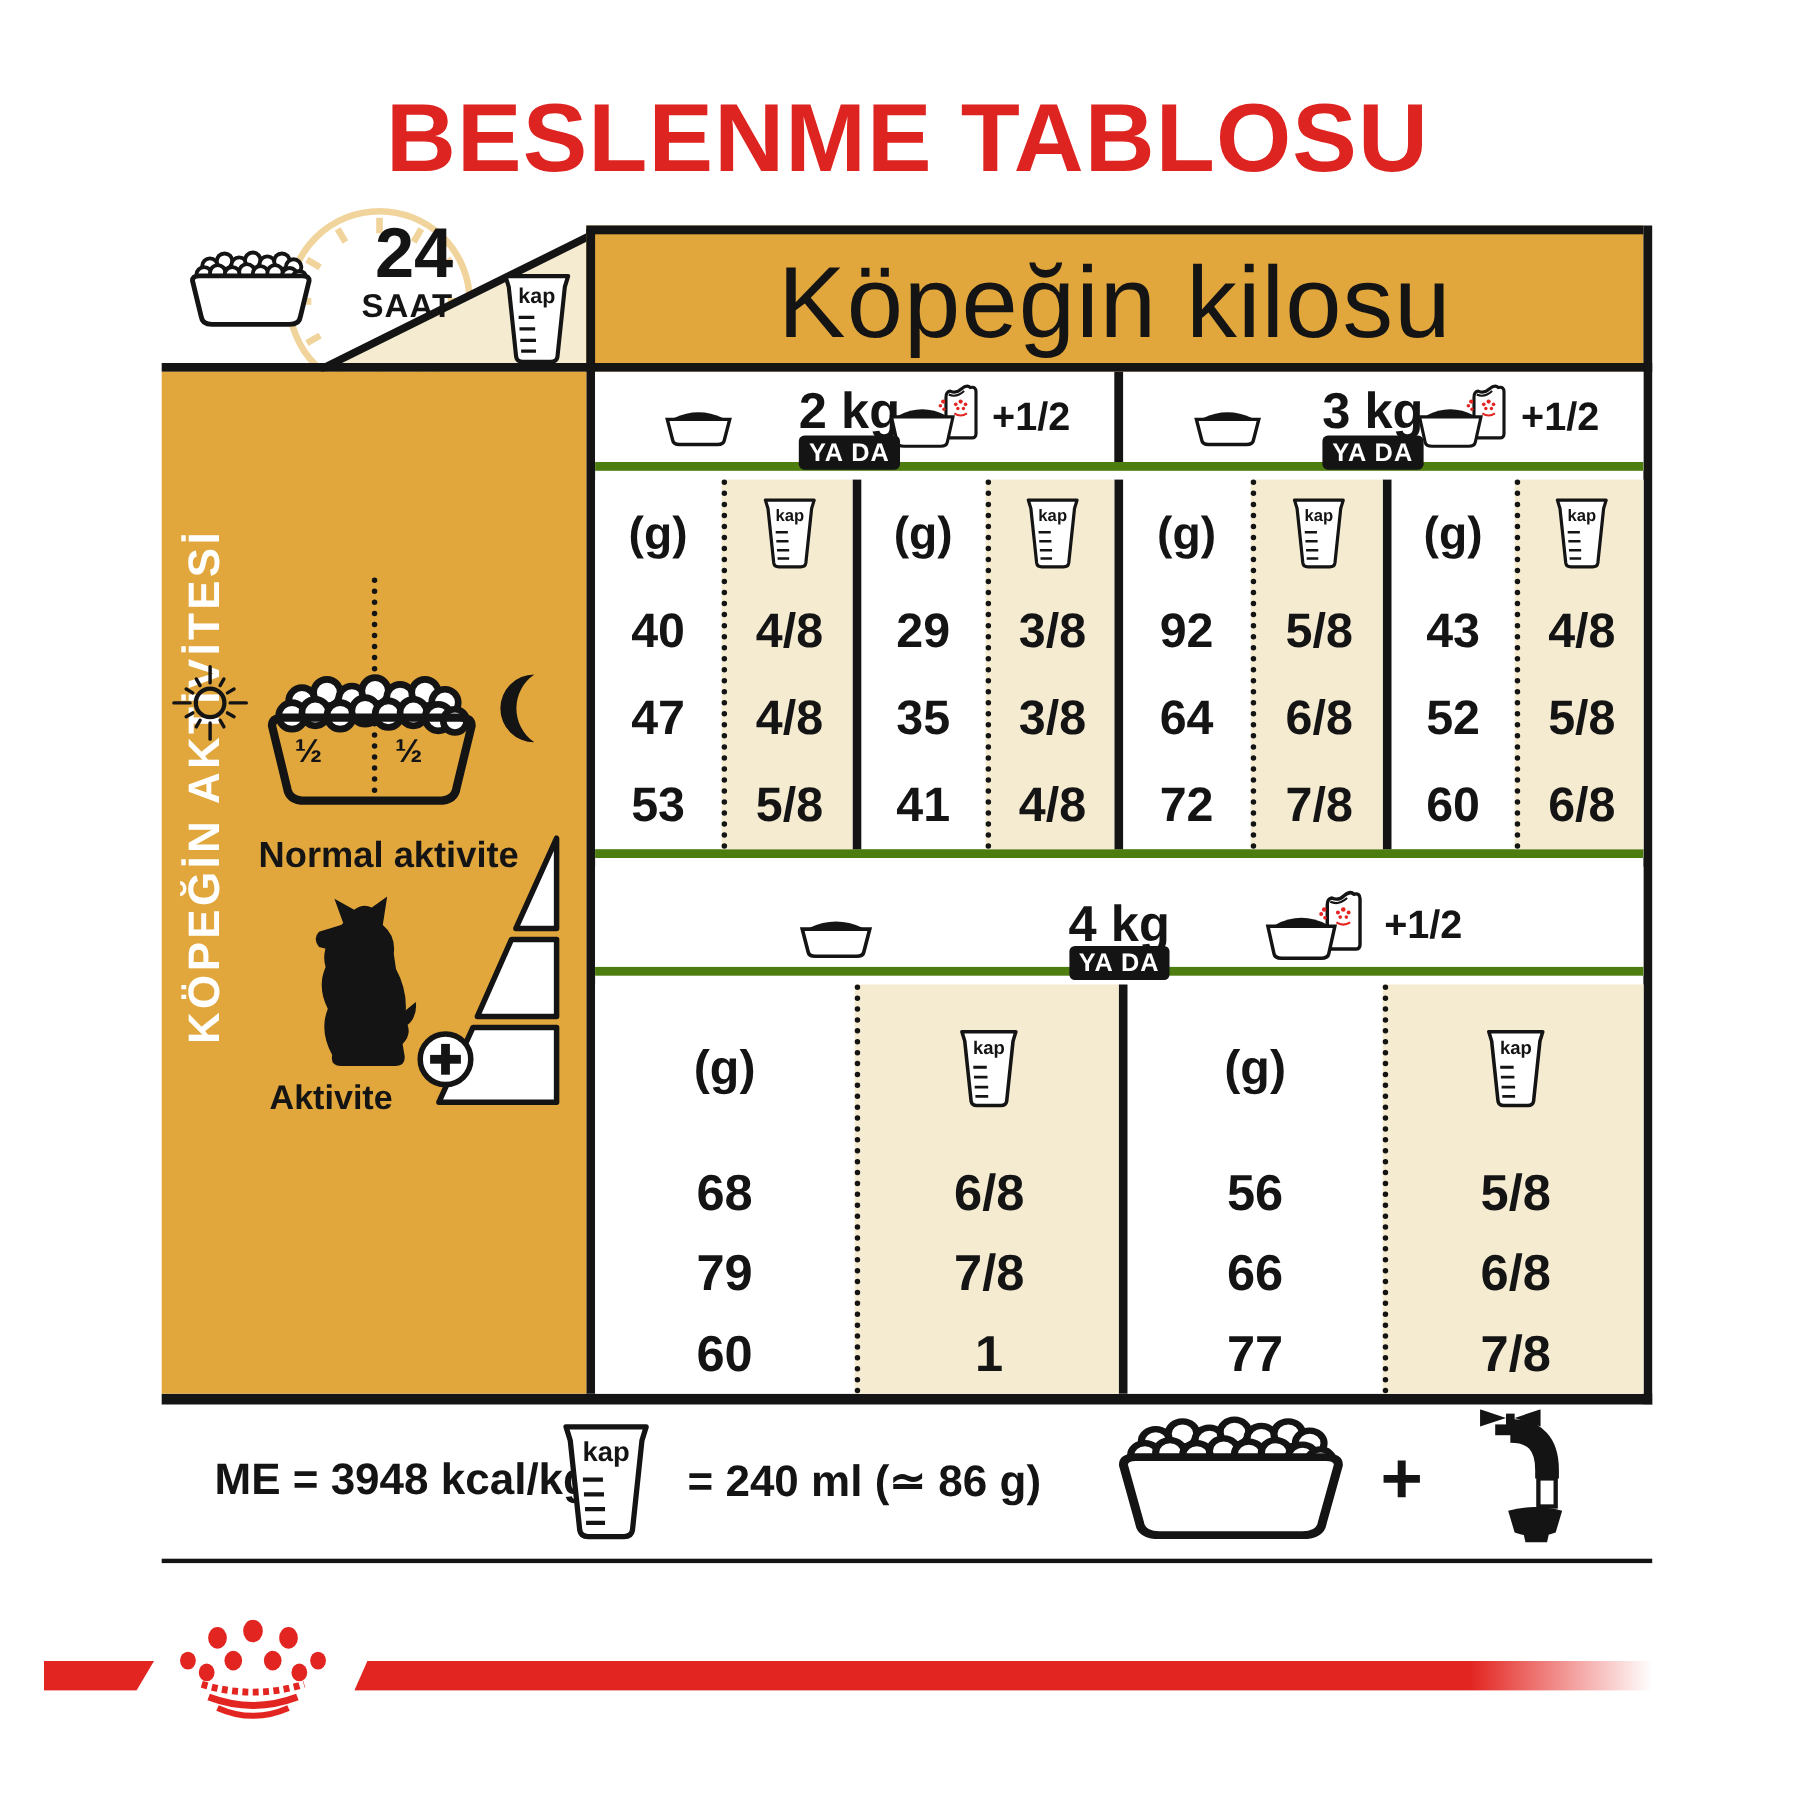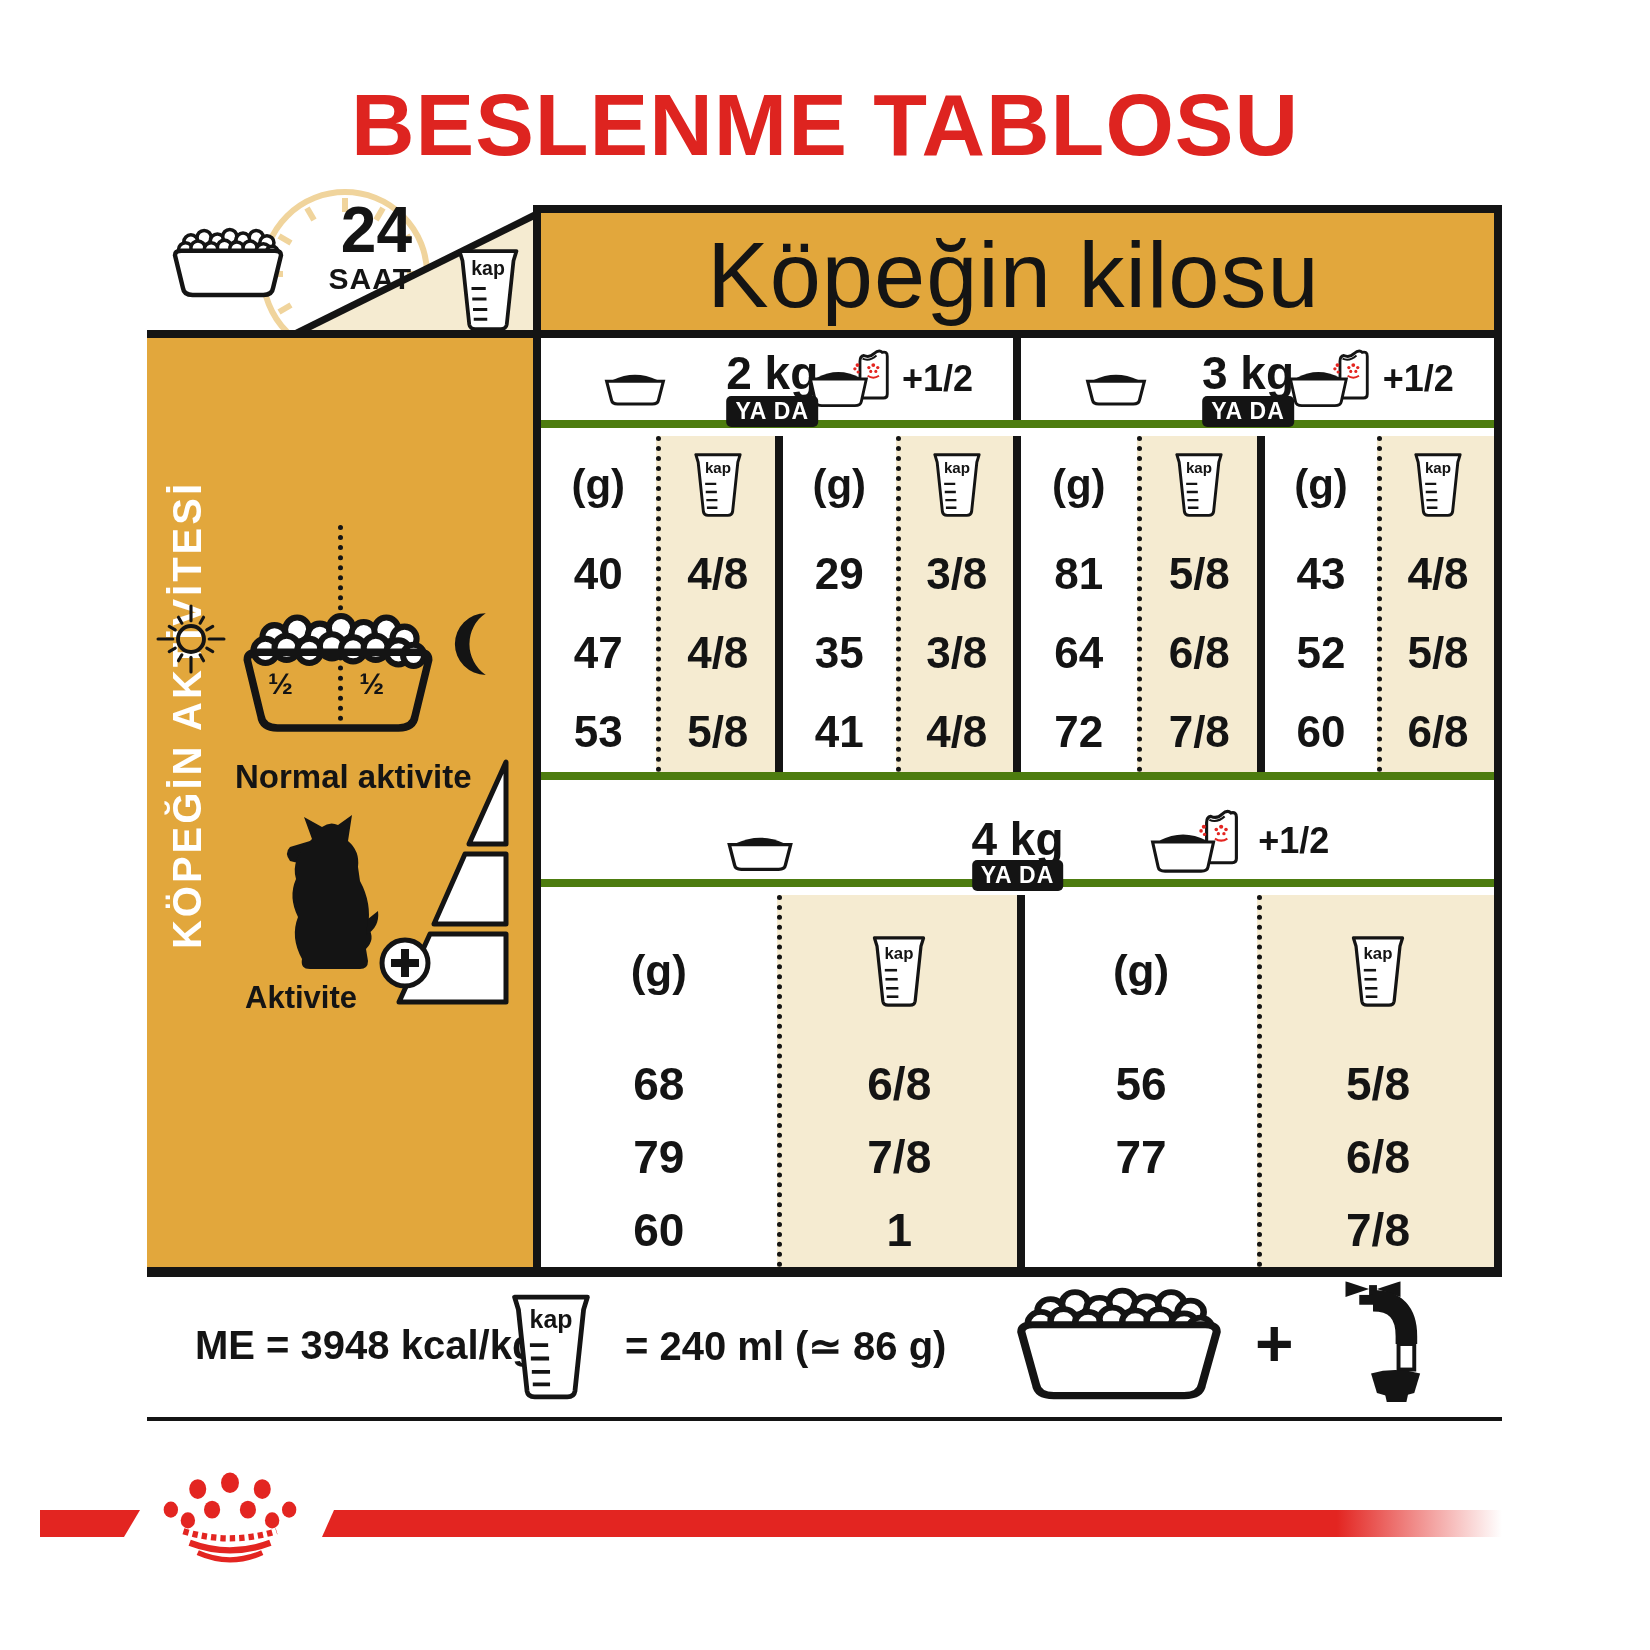--- a/index.html
+++ b/index.html
@@ -311,21 +311,21 @@
             </svg>
           </div>
         <div class="val">3/8</div>
         <div class="val">3/8</div>
         <div class="val">4/8</div>
       </div>
     </div>
     <div class="quarter brd" style="left:480px;width:236px">
       <div class="gcol">
         <div class="gh">(g)</div>
-        <div class="val">81</div>
+        <div class="val">92</div>
         <div class="val">64</div>
         <div class="val">72</div>
       </div>
       <div class="kcol">
         <div class="gh">
             <svg width="56" height="68" viewBox="0 0 96 116">
               <use href="#sym-cup"></use>
             </svg>
           </div>
         <div class="val">5/8</div>
@@ -381,20 +381,21 @@
           </div>
         <div class="vald">6/8</div>
         <div class="vald">7/8</div>
         <div class="vald">1</div>
       </div>
     </div>
     <div class="halfc" style="left:484px;width:469px">
       <div class="gcol">
         <div class="ghd">(g)</div>
         <div class="vald">56</div>
+        <div class="vald">66</div>
         <div class="vald">77</div>
       </div>
       <div class="kcol">
         <div class="ghd">
             <svg width="62" height="75" viewBox="0 0 96 116">
               <use href="#sym-cup"></use>
             </svg>
           </div>
         <div class="vald">5/8</div>
         <div class="vald">6/8</div>

